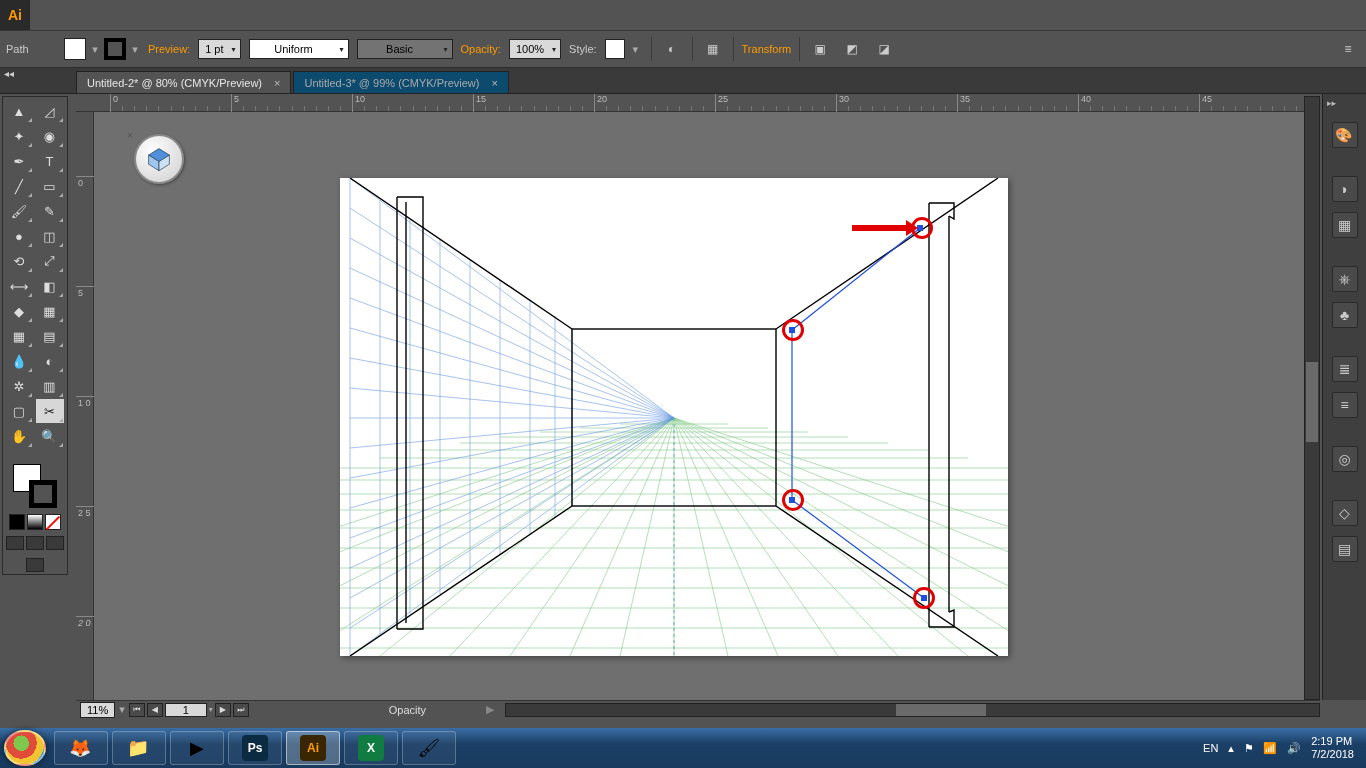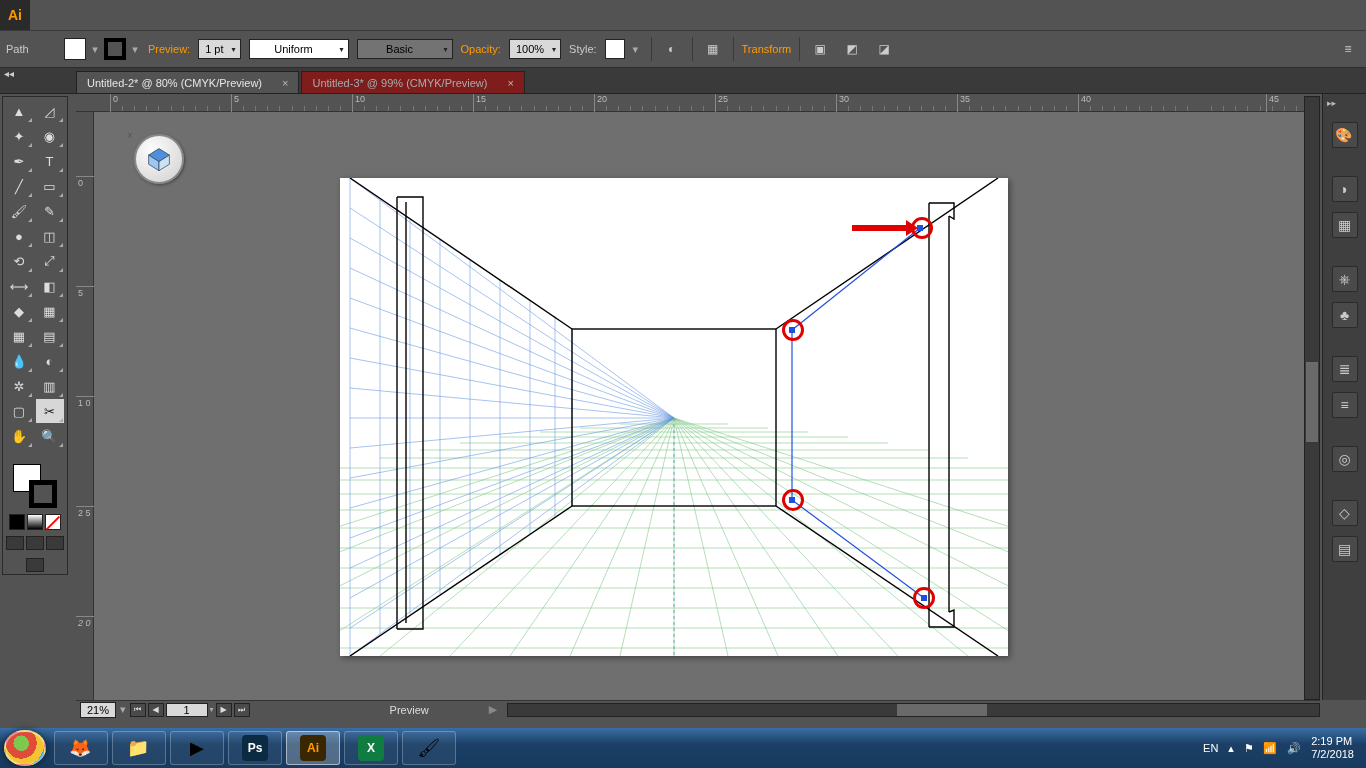--- a/index.html
+++ b/index.html
@@ -23,22 +23,22 @@
 .swatch-pair { display:flex; align-items:center; gap:4px; }
 .swatch { width:22px; height:22px; border:1px solid #222; background:#fff; }
 .dd { background:#d9d9d9; border:1px solid #222; height:20px; display:flex; align-items:center; padding:0 16px 0 6px; color:#000; font-size:11px; position:relative; min-width:40px; }
 .dd::after { content:"▾"; position:absolute; right:4px; font-size:8px; color:#222; }
 .dd.wide { min-width:84px; justify-content:center; }
 .icon-sq { width:24px; height:24px; border:1px solid transparent; display:flex; align-items:center; justify-content:center; color:#ccc; font-size:12px; }
 .vsep { width:1px; height:24px; background:#3a3a3a; }
 
 
 .tabstrip { height:26px; background:#3a3a3a; display:flex; align-items:flex-end; padding-left:76px; border-bottom:1px solid #222; }
-.tab { height:22px; padding:3px 10px; background:#535353; color:#e6e6e6; font-size:11px; border:1px solid #222; border-bottom:none; margin-right:2px; display:flex; align-items:center; gap:20px; }
-.tab.inactive { background:#7f1d1d; color:#aaa;justify-content:flex-end; }
+.tab { height:22px; padding:3px 10px; background:#535353; color:#e6e6e6; font-size:11px; border:1px solid #222; border-bottom:none; margin-right:2px; display:flex; align-items:center; gap:12px; }
+.tab.inactive { background:#0c4a6e; color:#aaa;justify-content:flex-end; }
 .tab .close { font-size:11px; color:#bbb; }
 
 
 .toolbox { position:absolute; left:2px; top:96px; width:66px; background:#535353; border:1px solid #2a2a2a; padding:2px; display:grid; grid-template-columns:1fr 1fr; gap:1px; }
 .tool { width:28px; height:24px; display:flex; align-items:center; justify-content:center; color:#ddd; font-size:13px; position:relative; }
 .tool.sel { background:#d7d7d7; color:#222; }
 .tool .corner { position:absolute; right:1px; bottom:1px; width:0; height:0; border-right:4px solid #aaa; border-top:4px solid transparent; }
 .tool-extra { grid-column:1 / span 2; display:flex; flex-direction:column; align-items:center; padding-top:6px; }
 .fillstroke { position:relative; width:44px; height:44px; }
 .fillstroke .fill { position:absolute; left:0; top:0; width:28px; height:28px; background:#fff; border:1px solid #000; }
@@ -285,21 +285,21 @@
       <div class="tick" style="left: 1002px;">40</div>
       <div class="sub" style="left: 1014.1px;"></div>
       <div class="sub" style="left: 1026.2px;"></div>
       <div class="sub" style="left: 1038.3px;"></div>
       <div class="sub" style="left: 1050.4px;"></div>
       <div class="sub" style="left: 1062.5px;"></div>
       <div class="sub" style="left: 1074.6px;"></div>
       <div class="sub" style="left: 1086.7px;"></div>
       <div class="sub" style="left: 1098.8px;"></div>
       <div class="sub" style="left: 1110.9px;"></div>
-      <div class="tick" style="left: 1190px;">45</div>
+      <div class="tick" style="left: 1123px;">45</div>
       <div class="sub" style="left: 1135.1px;"></div>
       <div class="sub" style="left: 1147.2px;"></div>
       <div class="sub" style="left: 1159.3px;"></div>
       <div class="sub" style="left: 1171.4px;"></div>
       <div class="sub" style="left: 1183.5px;"></div>
       <div class="sub" style="left: 1195.6px;"></div>
       <div class="sub" style="left: 1207.7px;"></div>
       <div class="sub" style="left: 1219.8px;"></div>
       <div class="sub" style="left: 1231.9px;"></div>
     </div>
@@ -459,31 +459,31 @@
     <div class="dockbtn">≣</div>
     <div class="dockbtn">≡</div>
     <div class="dockgap"></div>
     <div class="dockbtn">◎</div>
     <div class="dockgap"></div>
     <div class="dockbtn">◇</div>
     <div class="dockbtn">▤</div>
   </div>
 
 <div class="statusbar">
-  <span class="zoom">21%</span>
+  <span class="zoom">11%</span>
   <span style="color:#aaa">▾</span>
   <div class="pager">
     <div class="pbtn">⏮</div>
     <div class="pbtn">◀</div>
     <div class="pfield">1</div>
     <span style="color:#aaa;font-size:8px">▾</span>
     <div class="pbtn">▶</div>
     <div class="pbtn">⏭</div>
   </div>
-  <span class="toolhint">Preview</span>
+  <span class="toolhint">Opacity</span>
   <span style="margin-left:60px;color:#888">▶</span>
   <div class="hscroll">
       <div class="thumb"></div>
     </div>
 </div>
 
 <div class="taskbar">
   <div class="start"></div>
 
   <div id="task-apps" style="display:flex">

